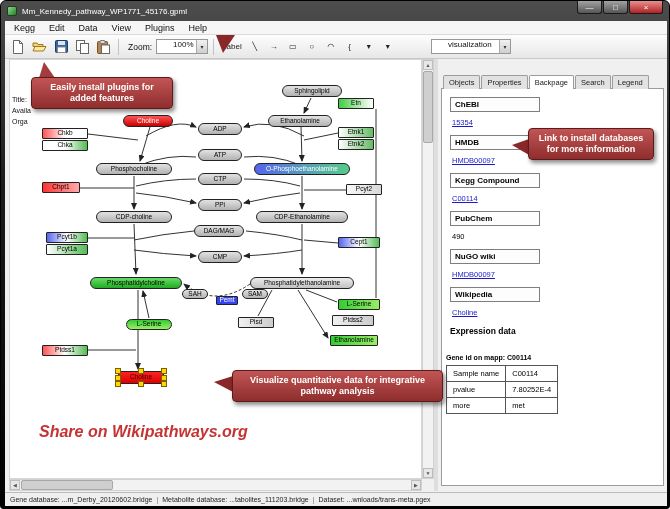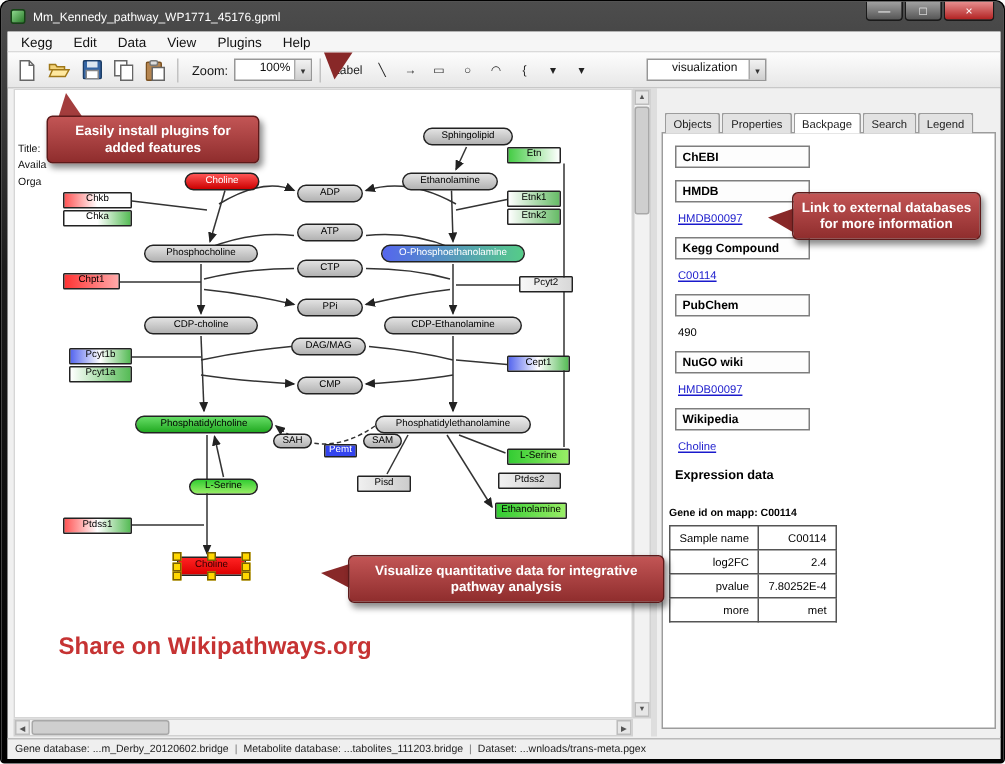--- a/index.html
+++ b/index.html
@@ -39,34 +39,34 @@
   .tab{font-size:7.5px;padding:2px 5px;background:#e2e2e2;border:1px solid #9c9c9c;border-bottom:none;border-radius:2px 2px 0 0;margin-right:1px;color:#222;cursor:default}
   .tab.active{background:#fff;position:relative;z-index:2}
   #sidebar-panel{background:#fff;border:1px solid #9c9c9c;height:calc(100% - 15px);margin-top:-1px;overflow:hidden;padding:8px 6px 4px 8px}
   .dbox{border:1px solid #7e7e7e;width:90px;padding:2px 4px;font-weight:bold;font-size:8px;margin-top:8px;background:#fdfdfd;color:#000}
   .dbox.first{margin-top:0}
   .dval{display:block;font-size:7.5px;margin:6px 0 7px 2px;color:#000;text-decoration:none}
   .dval.link{color:#1a1acc;text-decoration:underline}
   #expression-heading{font-weight:bold;font-size:8.5px;margin:9px 0 18px 0;color:#000}
   #gene-id-line{font-weight:bold;font-size:7px;margin:13px 0 4px -4px;color:#000}
   #expression-table{border-collapse:collapse;margin-left:-4px}
-  #expression-table td{border:1px solid #555;font-size:7.5px;padding:3px 6px;text-align:right;min-width:46px;color:#000}
+  #expression-table td{border:1px solid #555;font-size:7.5px;padding:3px 6px;text-align:left;min-width:46px;color:#000}
   #statusbar{position:absolute;left:0;top:471px;width:100%;height:14px;background:#efefef;border-top:1px solid #bbb;display:flex;align-items:center;font-size:7px;color:#222;padding:0 5px;gap:4px;overflow:hidden;white-space:nowrap}
   .sep{color:#777}
   .callout{position:absolute;z-index:60;background:linear-gradient(#c25555,#8f2d2d);border:1px solid #5c1a1a;border-radius:4px;color:#fff;font-weight:bold;font-size:9px;line-height:11px;text-align:center;padding:4px 5px;box-shadow:2px 3px 4px rgba(0,0,0,.45)}
   #callout-draw{left:160px;top:6px;width:141px;font-size:9.5px}
   #callout-plugins{left:30px;top:76px;width:142px}
   #callout-link{left:527px;top:127px;width:126px}
   #callout-visualize{left:231px;top:369px;width:211px}
   .tri{position:absolute;width:0;height:0;z-index:59}
   #tri-draw{left:215px;top:34px;border-left:7px solid transparent;border-right:12px solid transparent;border-top:18px solid #882828}
   #tri-plugins{left:38px;top:61px;border-left:5px solid transparent;border-right:11px solid transparent;border-bottom:16px solid #a33d3d}
   #tri-link{left:511px;top:138px;border-top:6px solid transparent;border-bottom:10px solid transparent;border-right:17px solid #882828}
   #tri-visualize{left:213px;top:375px;border-top:6px solid transparent;border-bottom:10px solid transparent;border-right:19px solid #882828}
-  #share-text{position:absolute;left:38px;top:422px;z-index:60;font-size:16px;font-weight:bold;color:#c63333}
+  #share-text{position:absolute;left:38px;top:422px;z-index:60;font-size:16px;font-style:italic;font-weight:bold;color:#c63333}
 </style>
 </head>
 <body>
 
 <div id="window">
   <div id="titlebar">
     <span id="app-icon"></span>
     <span>Mm_Kennedy_pathway_WP1771_45176.gpml</span>
   </div>
   <div id="winbtns">
@@ -252,44 +252,41 @@
       <div id="sidebar-tabs">
           <div class="tab">Objects</div>
           <div class="tab">Properties</div>
           <div class="tab active">Backpage</div>
           <div class="tab">Search</div>
           <div class="tab">Legend</div>
         </div>
       <div id="sidebar-panel">
         <div>
             <div class="dbox first">ChEBI</div>
+            <a class="dval link" href="#">15354</a>
             <div class="dbox">HMDB</div>
             <a class="dval link" href="#">HMDB00097</a>
             <div class="dbox">Kegg Compound</div>
             <a class="dval link" href="#">C00114</a>
             <div class="dbox">PubChem</div>
             <div class="dval">490</div>
             <div class="dbox">NuGO wiki</div>
             <a class="dval link" href="#">HMDB00097</a>
             <div class="dbox">Wikipedia</div>
             <a class="dval link" href="#">Choline</a>
           </div>
         <div id="expression-heading">Expression data</div>
         <div id="gene-id-line">Gene id on mapp: C00114</div>
         <table id="expression-table">
             <tbody>
               <tr>
                 <td>Sample name</td>
                 <td>C00114</td>
               </tr>
               <tr>
-                <td>log2FC</td>
-                <td>2.4</td>
-              </tr>
-              <tr>
                 <td>pvalue</td>
                 <td>7.80252E-4</td>
               </tr>
               <tr>
                 <td>more</td>
                 <td>met</td>
               </tr>
             </tbody>
           </table>
       </div>
@@ -301,17 +298,17 @@
         <span class="seg">Metabolite database: ...tabolites_111203.bridge</span>
         <span class="sep">|</span>
         <span class="seg">Dataset: ...wnloads/trans-meta.pgex</span>
       </div>
   </div>
 
   <div class="tri" id="tri-draw"></div>
   <div class="tri" id="tri-plugins"></div>
   <div class="callout" id="callout-plugins">Easily install plugins for added features</div>
   <div class="tri" id="tri-link"></div>
-  <div class="callout" id="callout-link">Link to external databases for more information</div>
+  <div class="callout" id="callout-link">Link to install databases for more information</div>
   <div class="tri" id="tri-visualize"></div>
   <div class="callout" id="callout-visualize">Visualize quantitative data for integrative pathway analysis</div>
   <div id="share-text">Share on Wikipathways.org</div>
 </div>
 
 </body></html>

